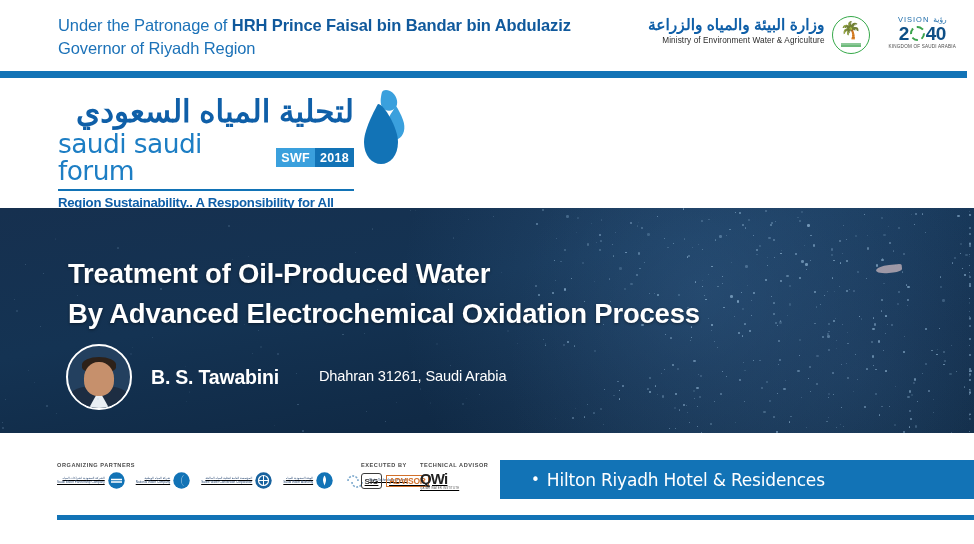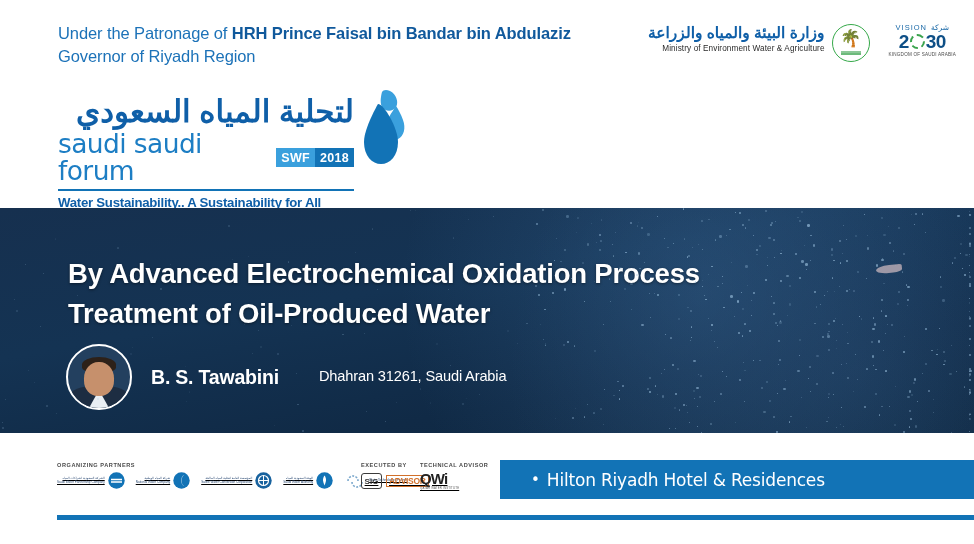--- a/index.html
+++ b/index.html
@@ -6,21 +6,21 @@
   html, body {
     width: 974px; height: 544px;
     background: #ffffff;
     font-family: "Liberation Sans", sans-serif;
     overflow: hidden;
   }
   .slide { position: relative; width: 974px; height: 544px; background: #fff; }
 
   
   .patronage {
-    position: absolute; left: 0; top: 8px; width: 961px; height: 72px;
+    position: absolute; left: 0; top: 0; width: 961px; height: 72px;
   }
   .patronage-text {
     position: absolute; left: 58px; top: 14px; width: 590px;
     color: #1c72b8; font-size: 16.5px; line-height: 1.42;
     letter-spacing: -0.1px;
   }
   .patronage-text b { color: #10599c; font-weight: bold; }
 
   .ministry-block {
     position: absolute; left: 648px; top: 16px;
@@ -219,61 +219,61 @@
         <div class="palm">🌴</div>
         <svg class="swords" viewBox="0 0 22 6">
           <path d="M1 4 L21 4" stroke="#2e9c43" stroke-width="1.4" fill="none"></path>
           <path d="M1 2 L21 2" stroke="#2e9c43" stroke-width="1.1" fill="none"></path>
         </svg>
       </div>
 
       <div class="vision">
         <div class="vision-top">
           <span>VISION</span>
-          <span>شركة</span>
+          <span>رؤية</span>
         </div>
         <div class="vision-2030">
           <span>2</span>
           <span class="ring"></span>
-          <span>30</span>
+          <span>40</span>
         </div>
         <div class="vision-sub">KINGDOM OF SAUDI ARABIA</div>
       </div>
     </div>
 
     <div class="header-rule"></div>
   </div>
 
   <div class="logo-band">
     <div class="swf-logo">
       <div class="swf-ar">لتحلية المياه السعودي</div>
       <div class="swf-row">
         <div class="swf-en">saudi saudi forum</div>
         <div class="swf-badge">
           <span class="b1">SWF</span>
           <span class="b2">2018</span>
         </div>
       </div>
       <div class="swf-divider"></div>
-      <div class="swf-tag">Water Sustainability.. A Sustainability for All</div>
+      <div class="swf-tag">Region Sustainability.. A Responsibility for All</div>
     </div>
 
     <svg class="droplets" viewBox="0 0 56 88">
       <path d="M30 4 C30 4 27 14 30 19 C33 24 41 24 44 19 C47 14 44 6 38 3 C34 1 31 2 30 4 Z" fill="#3aa0dd"></path>
       <path d="M44 18 C40 24 33 34 33 41 C33 49 40 54 46 51 C52 48 54 40 51 32 C49 26 46 21 44 18 Z" fill="#3aa0dd"></path>
       <path d="M26 16 C26 16 12 40 12 54 C12 68 20 76 29 76 C38 76 46 68 46 54 C46 40 32 16 26 16 Z" fill="#1273b6"></path>
     </svg>
   </div>
 
   <div class="hero">
     <div class="hero-fish"></div>
 
     <div class="hero-title">
+      <div>Treatment of Oil-Produced Water</div>
       <div>By Advanced Electrochemical Oxidation Process</div>
-      <div>Treatment of Oil-Produced Water</div>
     </div>
 
     <div class="author-row">
       <div class="avatar">
         <div class="body"></div>
         <div class="collar"></div>
         <div class="hair"></div>
         <div class="face"></div>
       </div>
       <div class="author-name">B. S. Tawabini</div>

